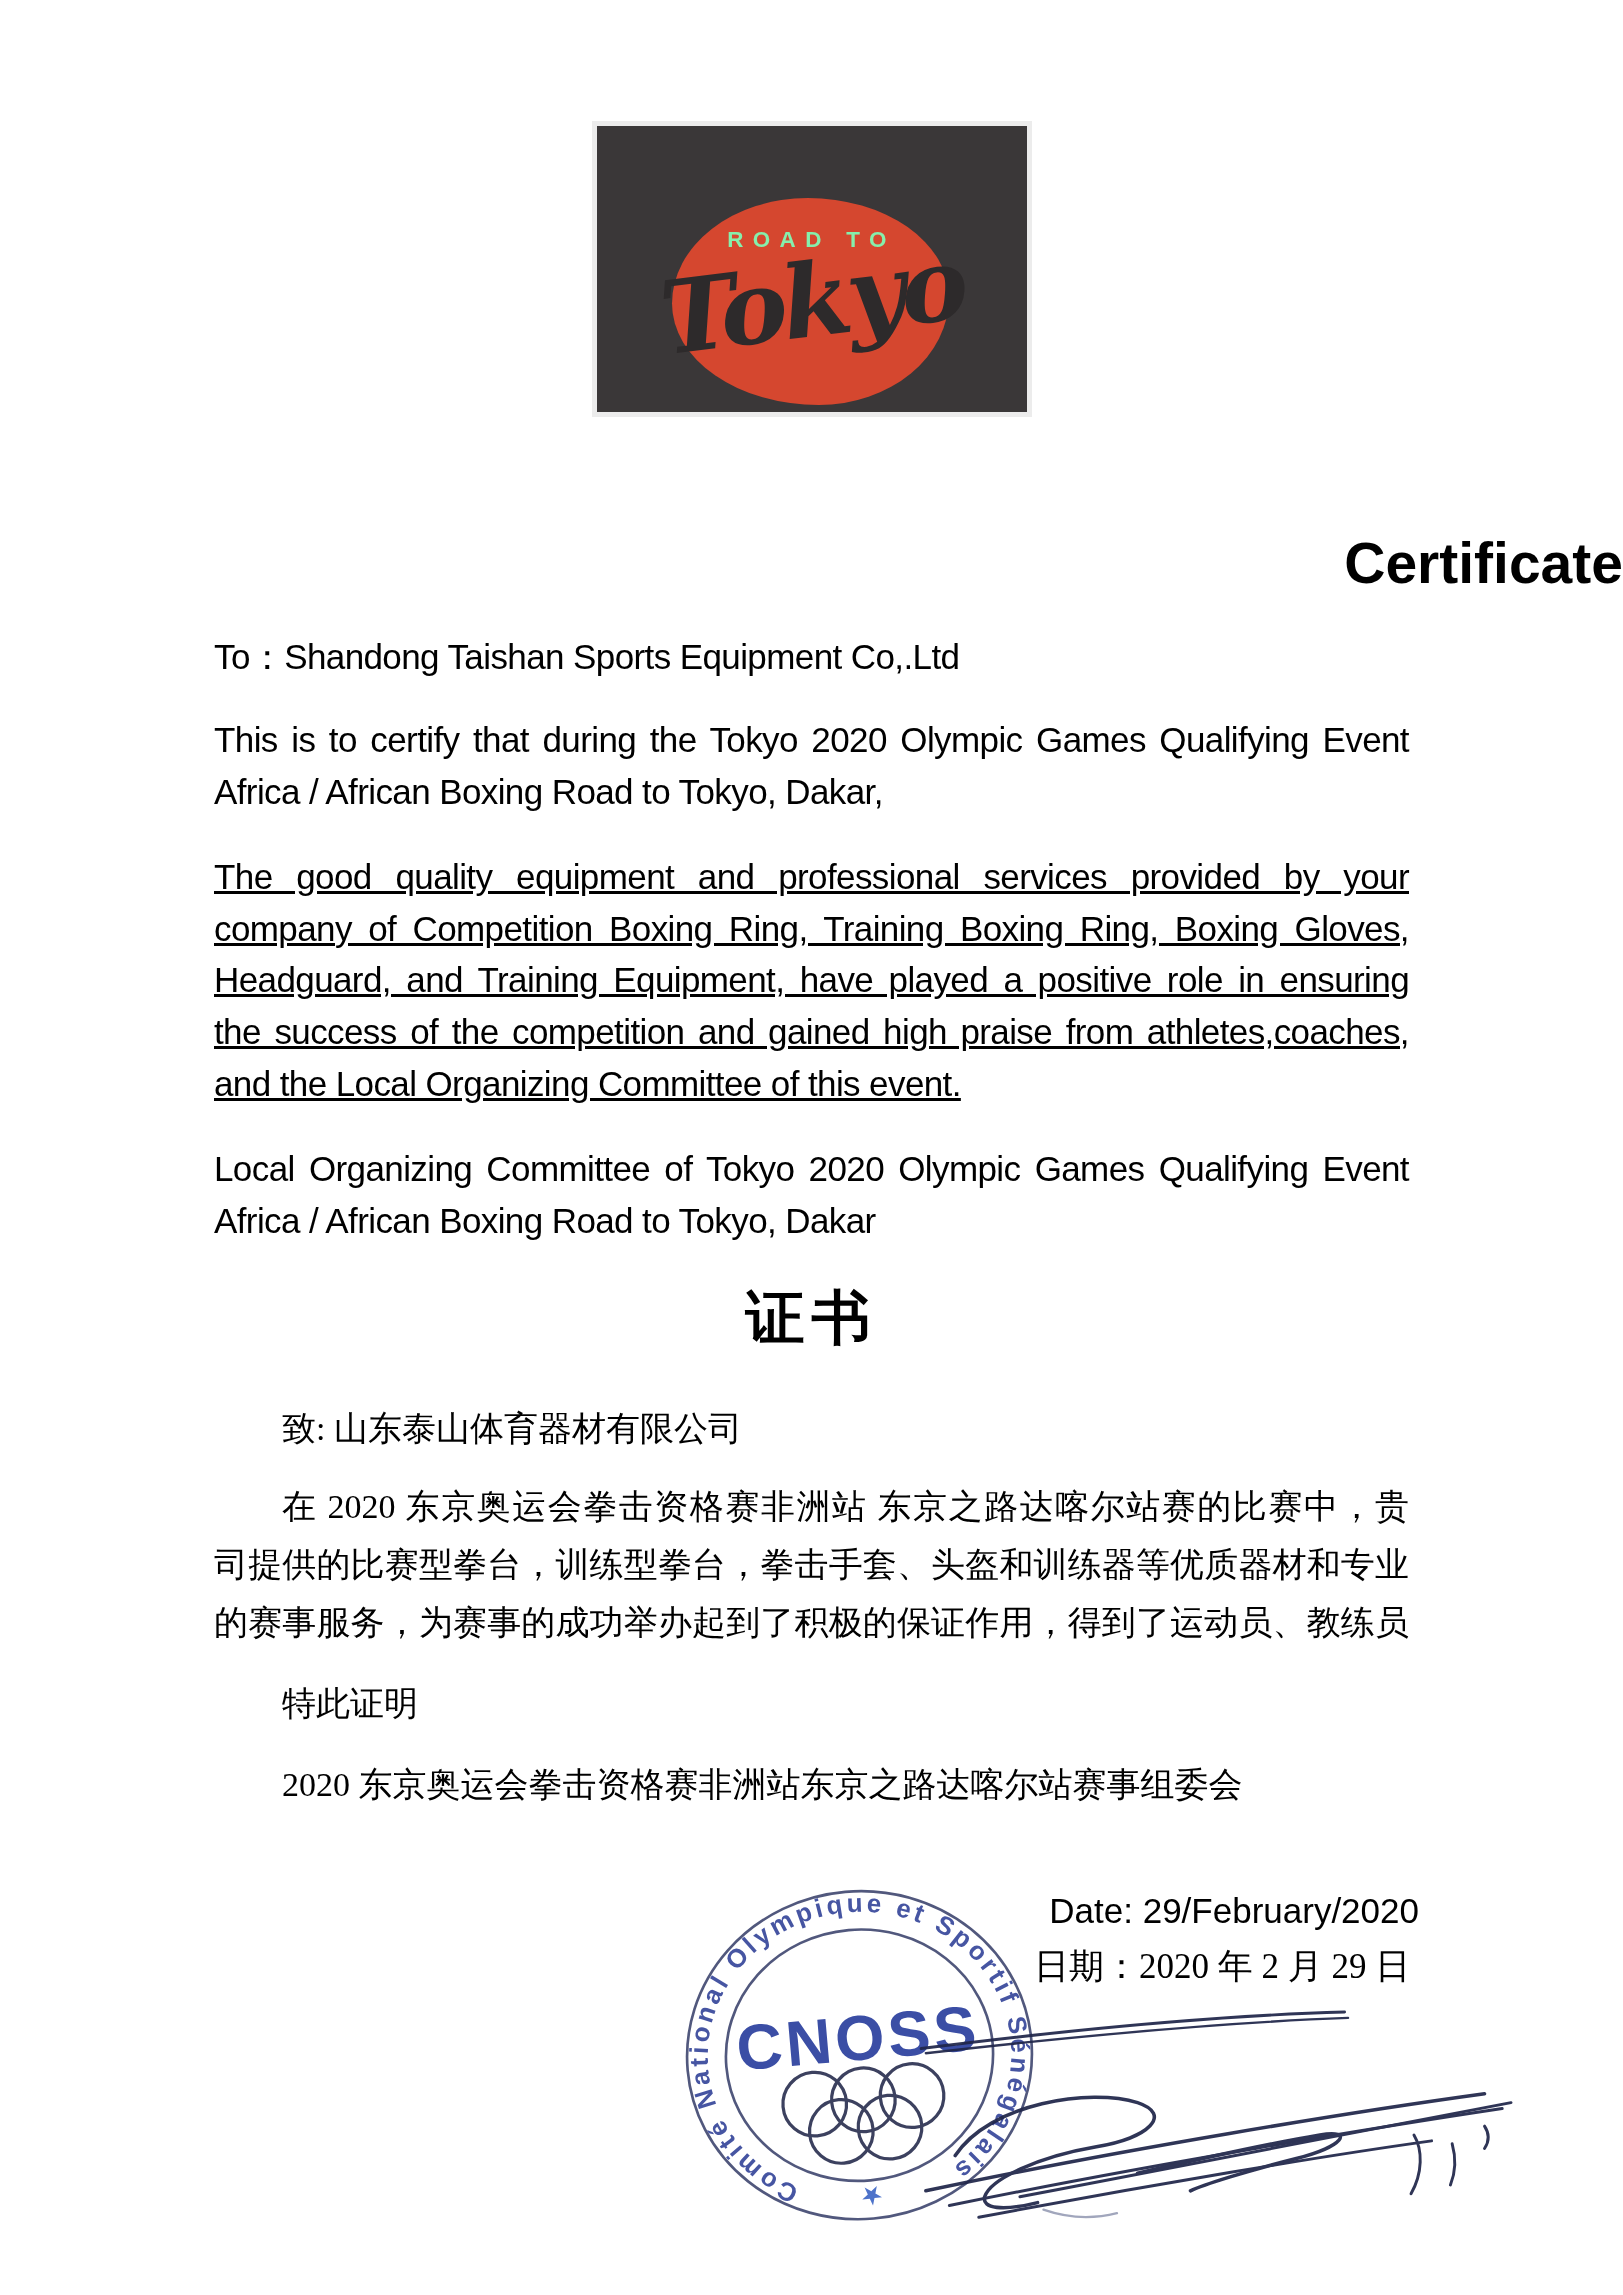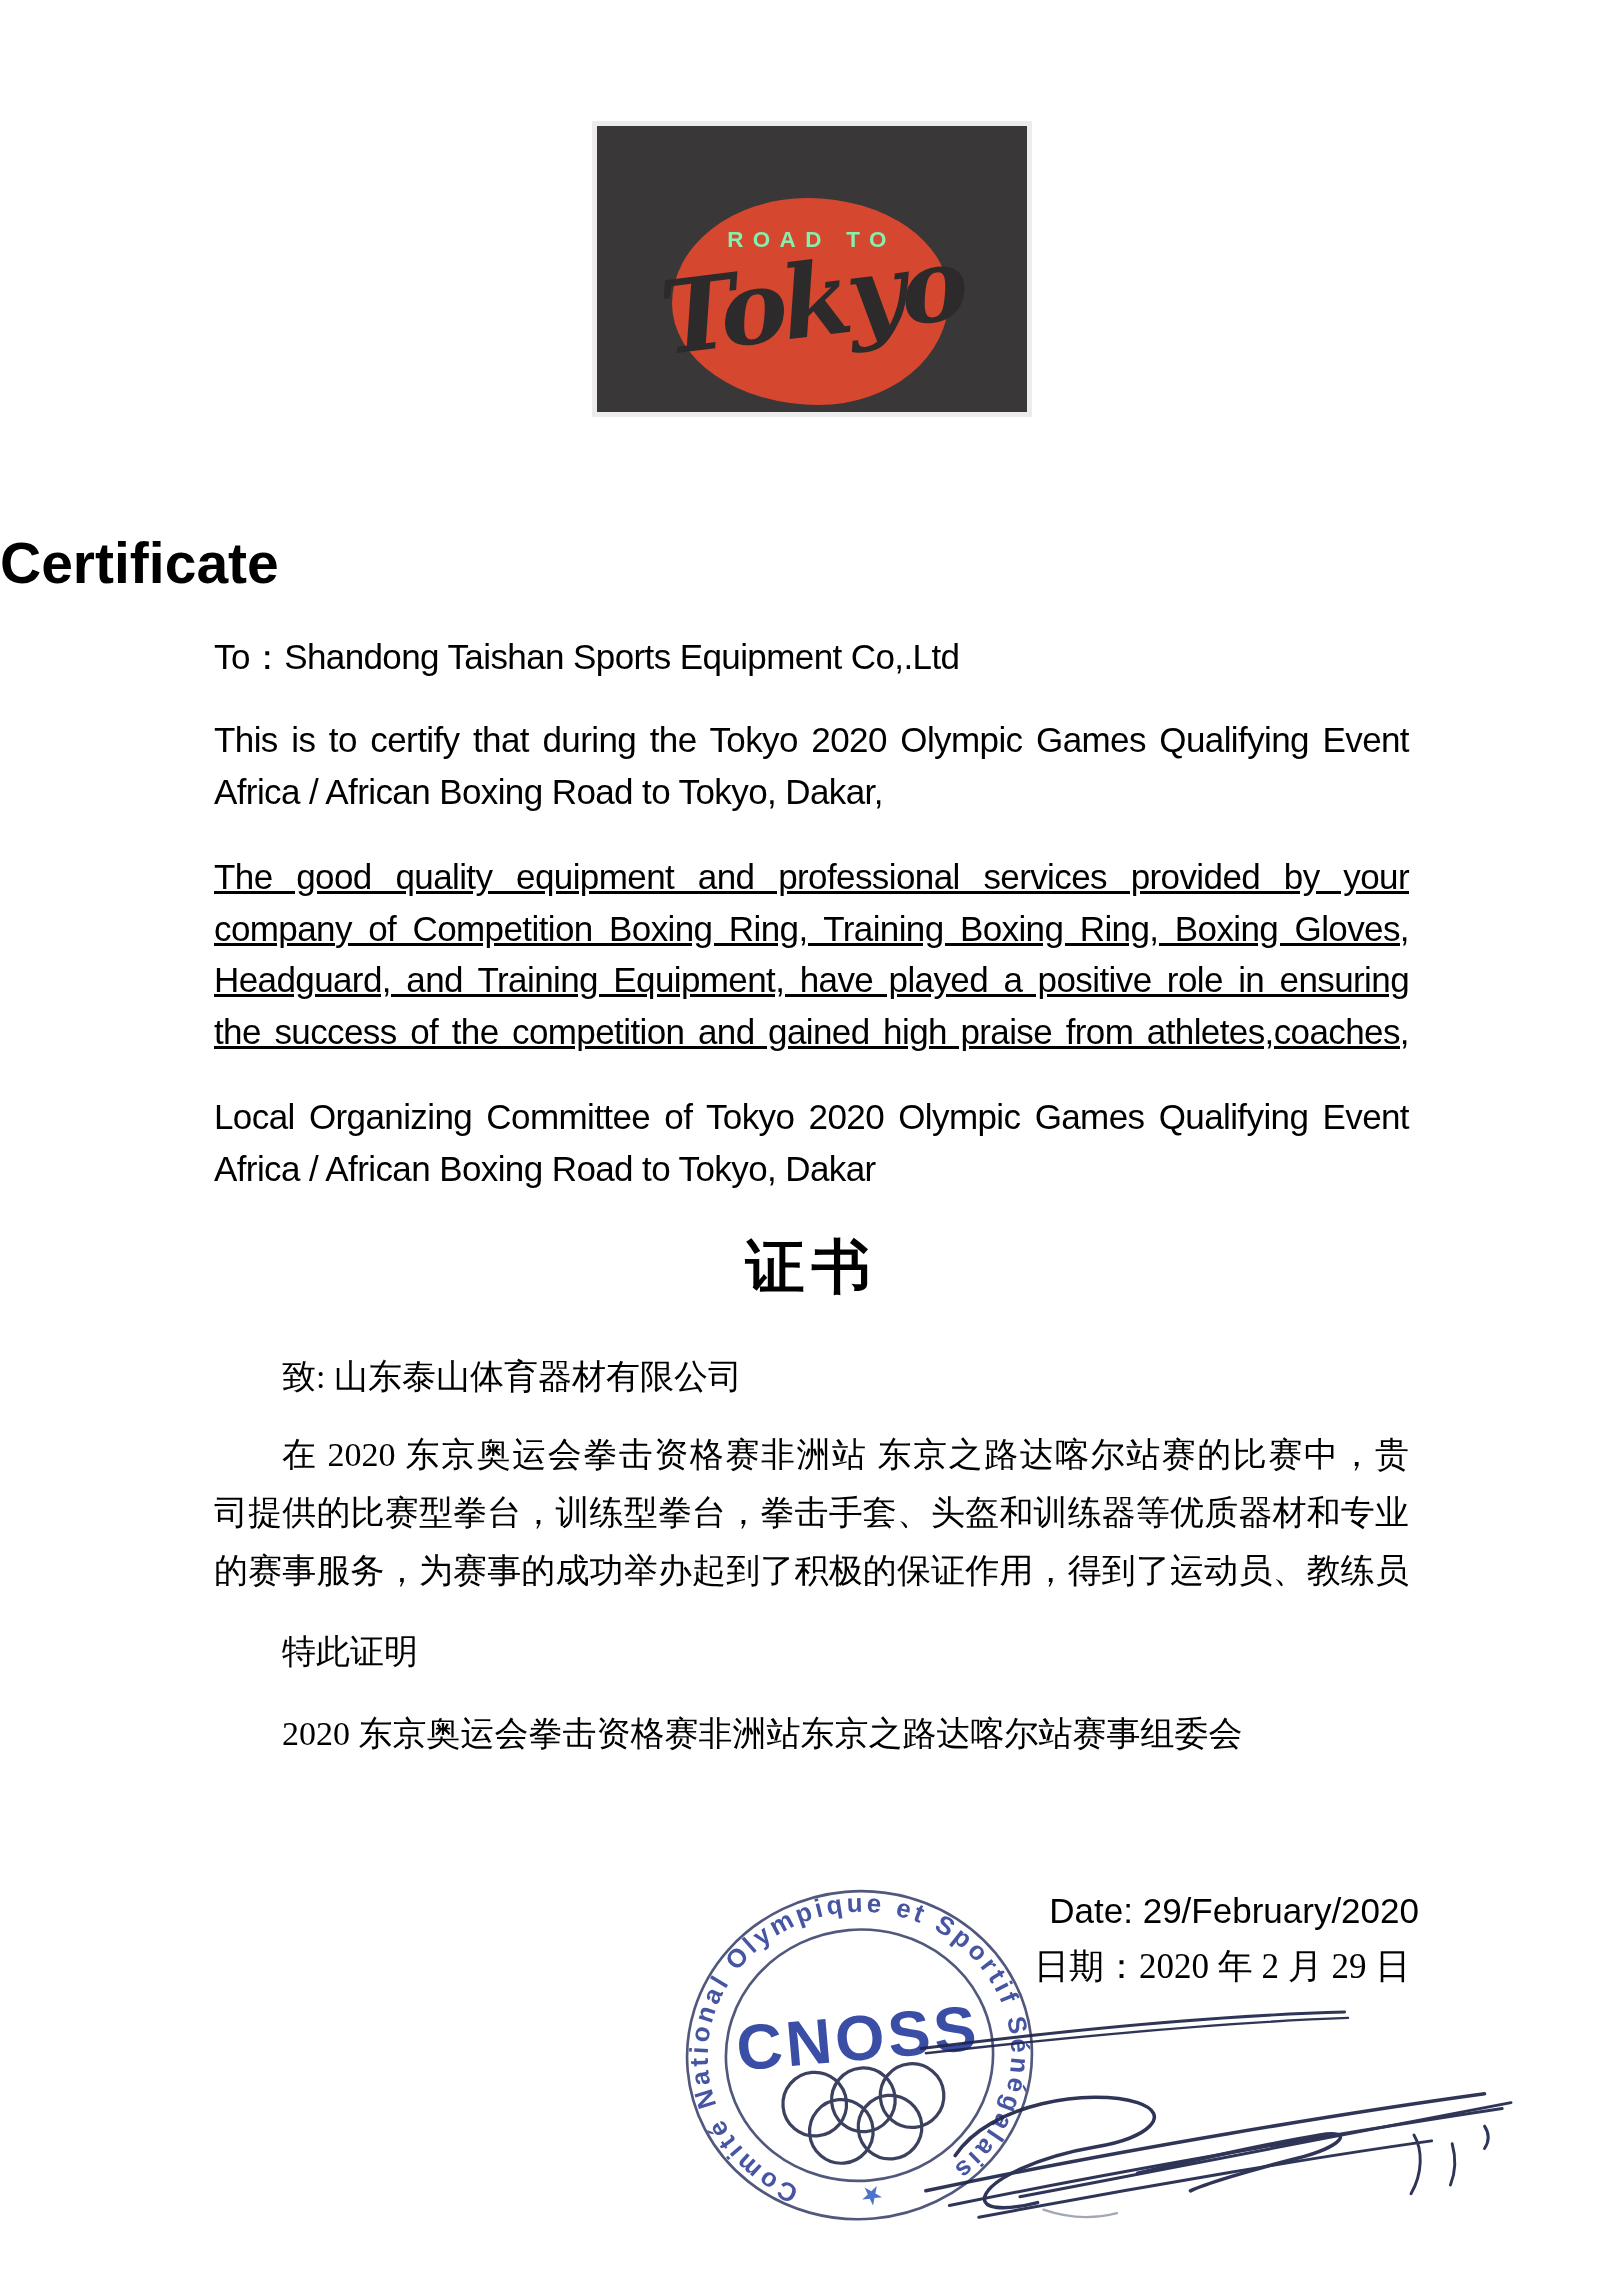--- a/index.html
+++ b/index.html
@@ -47,21 +47,21 @@
     font-size:101px; font-weight:700; font-style:italic;
     font-family:"DejaVu Serif","Liberation Serif",serif;
     color:#2d2a2b;
     letter-spacing:-4.7px;
     transform:rotate(-7deg);
   }
 
   
   .cert-title {
     margin:112px 0 0;
-    text-align:left;
+    text-align:right;
     font-size:57px; font-weight:700;
     line-height:1.2;
   }
   .en-body { font-size:35px; line-height:1.48; letter-spacing:-0.6px; }
   .to-line   { margin:34px 214px 0; }
   .para      { margin:0 214px; }
   .para1     { margin-top:31px; }
   .para2     { margin-top:33px;text-decoration:underline; }
   .para3     { margin-top:33px; }
   .just-lines {
@@ -121,20 +121,21 @@
 <div class="en-body para para1">
   <div class="just-lines">This is to certify that during the Tokyo 2020 Olympic Games Qualifying Event</div>
   <div class="plain-line">Africa / African Boxing Road to Tokyo, Dakar,</div>
 </div>
 
 <div class="en-body para para2">
   <div class="just-lines">The good quality equipment and professional services provided by your
 company of Competition Boxing Ring, Training Boxing Ring, Boxing Gloves,
 Headguard, and Training Equipment, have played a positive role in ensuring
 the success of the competition and gained high praise from athletes,coaches,</div>
+  <div class="plain-line">and the Local Organizing Committee of this event.</div>
 </div>
 
 <div class="en-body para para3">
   <div class="just-lines">Local Organizing Committee of Tokyo 2020 Olympic Games Qualifying Event</div>
   <div class="plain-line">Africa / African Boxing Road to Tokyo, Dakar</div>
 </div>
 
 <h2 class="zh zh-heading">证书</h2>
 
 <div class="zh zh-body zh-to">致: 山东泰山体育器材有限公司</div>

